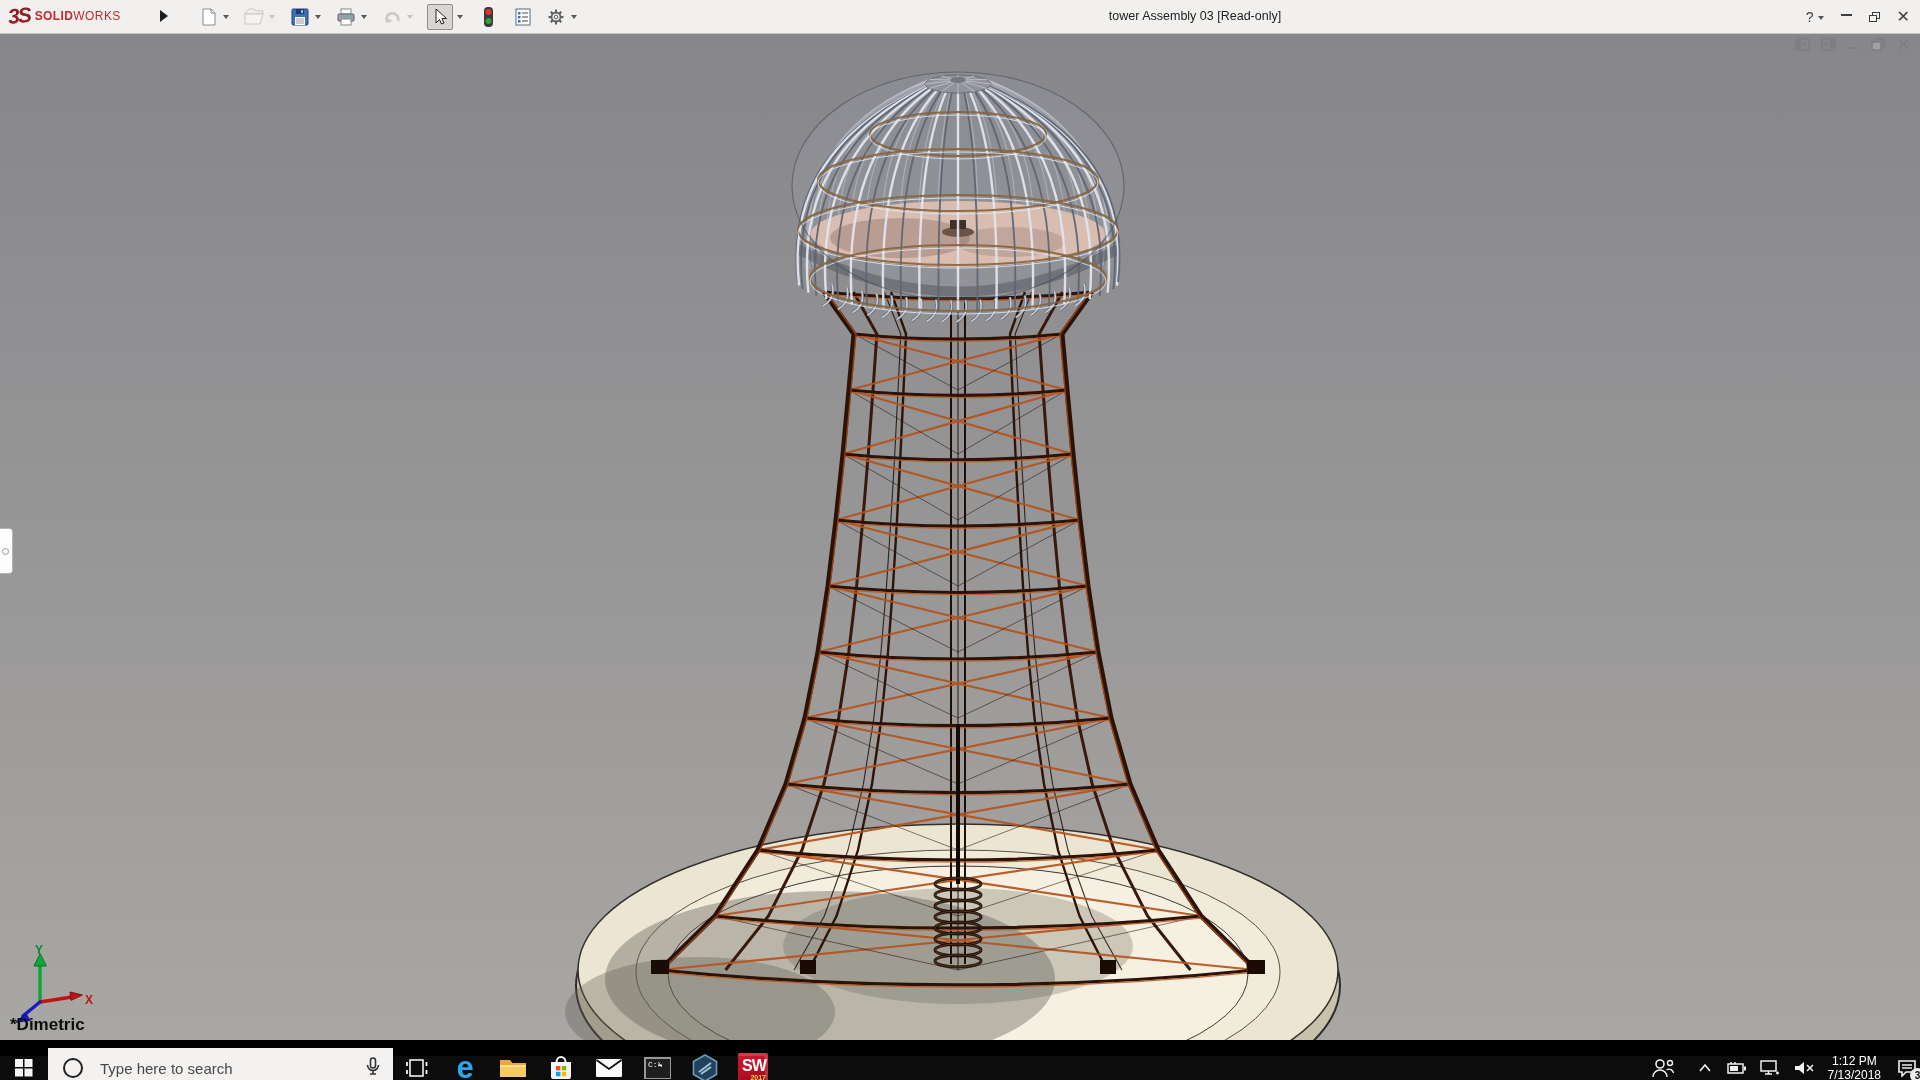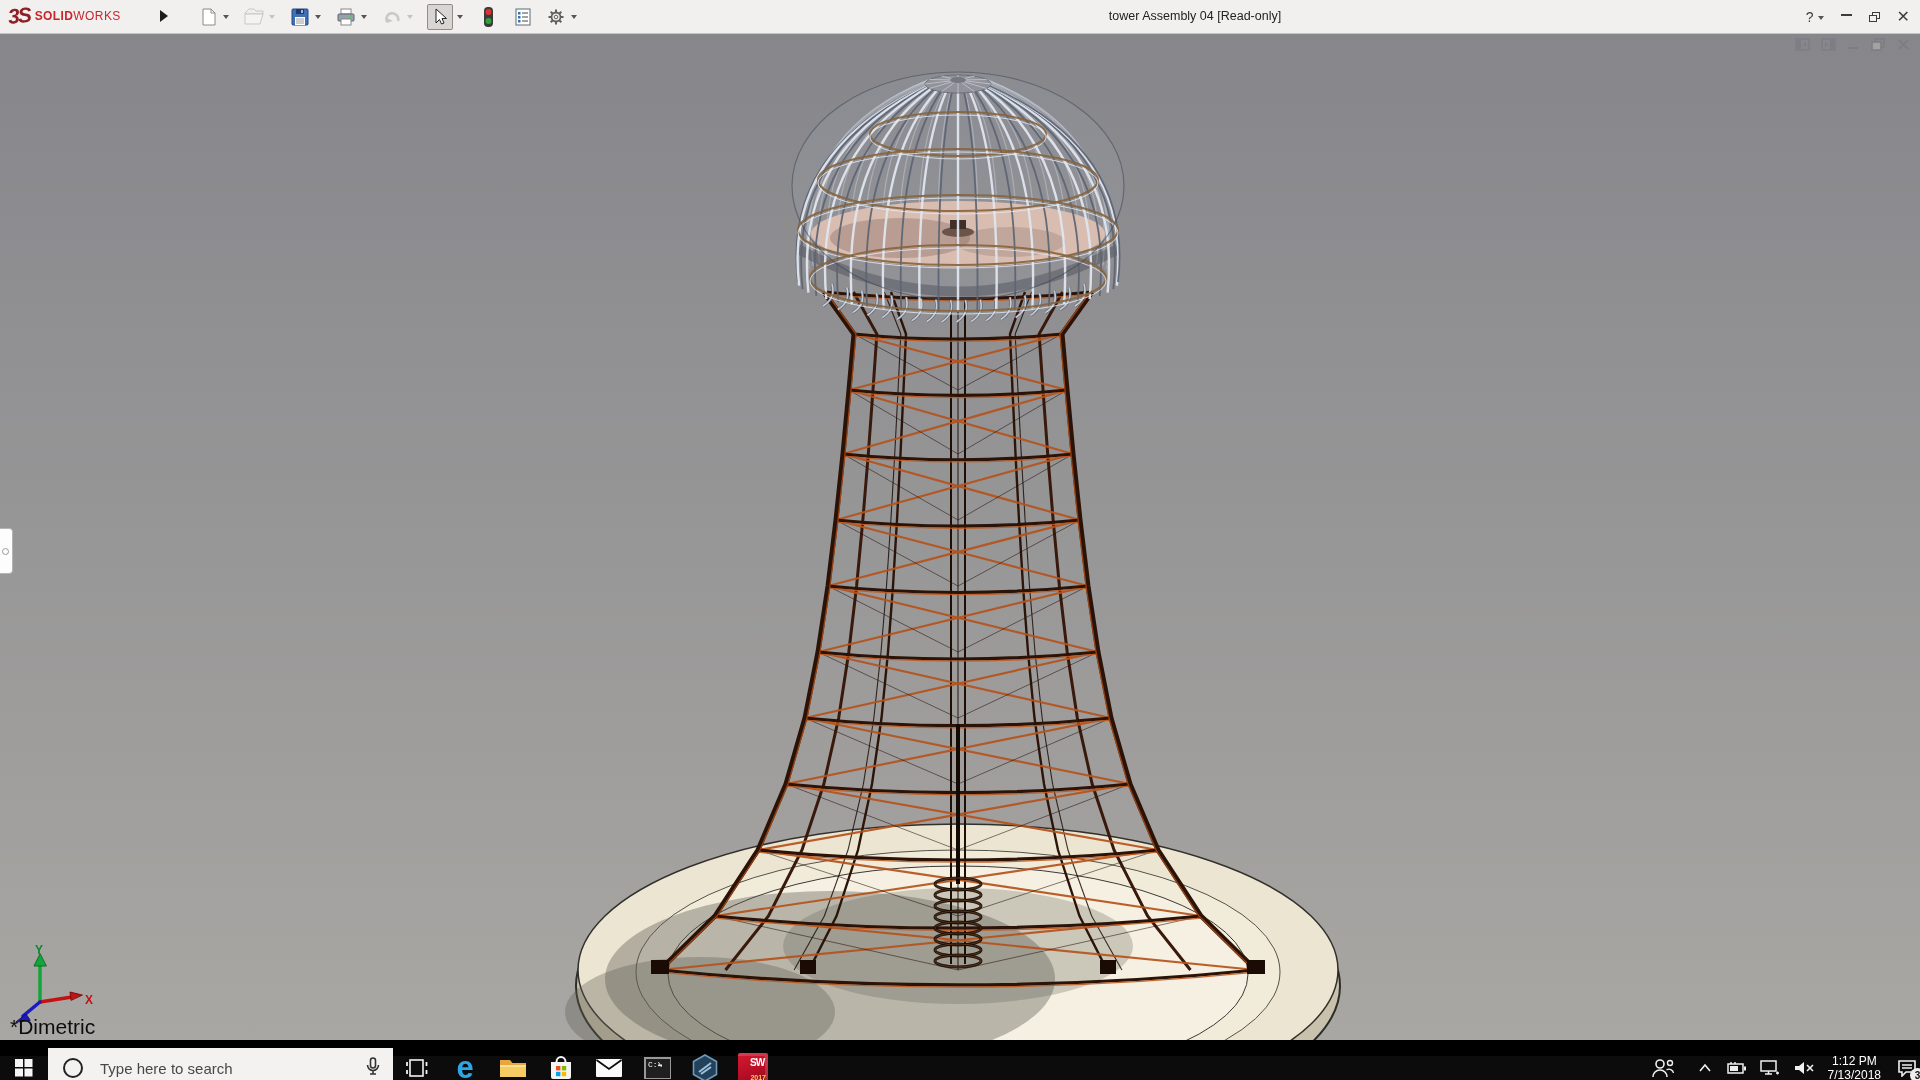--- a/index.html
+++ b/index.html
@@ -40,43 +40,43 @@
               background:linear-gradient(#86868b, #a9a7a3); }
   #model-svg { position:absolute; inset:0; }
   .vp-controls { position:absolute; top:4px; right:10px; display:flex; gap:11px;
                  align-items:center; opacity:.85; }
   .left-tab { position:absolute; left:0; top:494px; width:13px; height:46px;
               background:#fdfdfd; border:1px solid #b3b3b3; border-left:none;
               border-radius:0 4px 4px 0; }
   .left-tab span { position:absolute; left:2px; top:19px; width:7px; height:7px;
                    border:1.5px solid #9a9a9a; border-radius:50%; display:block; }
   .triad { position:absolute; left:6px; top:908px; }
-  .view-label { position:absolute; left:10px; top:981px; font-size:21px;
-                font-weight:normal; color:#0d0d0d; }
+  .view-label { position:absolute; left:10px; top:981px; font-size:17px;
+                font-weight:bold; color:#0d0d0d; }
 
   
   .taskbar { position:absolute; bottom:0; left:0; width:1920px; height:24px;
              background:#0c0c0c; display:flex; align-items:center; z-index:40; }
   .start { width:48px; height:40px; display:flex; align-items:center; justify-content:center; }
   .search-box { width:345px; height:40px; background:#f3f2f1; display:flex;
                 align-items:center; position:relative; }
   .cortana-circle { width:20px; height:20px; border:2.5px solid #222; border-radius:50%;
                     margin-left:15px; }
   .search-text { font-size:15px; color:#484848; margin-left:17px; }
   .mic { position:absolute; right:13px; top:9px; }
   .apps { display:flex; }
   .app { width:48px; height:40px; display:flex; align-items:center; justify-content:center;
          position:relative; }
   .app.run::after { content:''; position:absolute; bottom:0; left:9px; right:9px;
                     height:2px; background:#6b9bd2; }
   .edge-e { font-size:31px; font-weight:bold; color:#2ba6e8; line-height:30px; }
   .sw-cube { width:30px; height:30px; background:linear-gradient(160deg,#d31a30 0%,#b90f26 55%,#8f0b1d 100%);
              border-radius:2px; position:relative; box-shadow:inset -3px 3px 0 rgba(255,255,255,.15); }
-  .sw-cube .sw { position:absolute; left:12px; top:4px; color:#fff; font-weight:bold;
-                 font-size:10px; letter-spacing:-1px; }
+  .sw-cube .sw { position:absolute; left:4px; top:4px; color:#fff; font-weight:bold;
+                 font-size:16px; letter-spacing:-1px; }
   .sw-cube .yr { position:absolute; right:2px; bottom:2px; color:#ffd34d; font-size:7px; font-weight:bold; }
   .tray { margin-left:auto; display:flex; align-items:center; gap:13px; }
   .tray-ico { display:flex; align-items:center; justify-content:center; }
   .clock { text-align:center; color:#fff; font-size:12px; line-height:14px; white-space:nowrap; }
   .ac-wrap { position:relative; width:26px; height:26px; display:flex; align-items:center;
              justify-content:center; }
   .badge { position:absolute; right:-5px; bottom:-2px; width:15px; height:15px; background:#ededed;
            border-radius:50%; color:#111; font-size:10px; font-weight:bold; display:flex;
            align-items:center; justify-content:center; }
   .cmd-box { width:27px; height:22px; background:#222; border:1px solid #989898; position:relative; }
@@ -179,21 +179,21 @@
               <circle cx="10" cy="10" r="4.5" stroke-width="1.8"></circle>
               <circle cx="10" cy="10" r="1.8"></circle>
               <path stroke-width="2" d="M10 2.5v3M10 14.5v3M2.5 10h3M14.5 10h3M4.7 4.7l2.1 2.1M13.2 13.2l2.1 2.1M15.3 4.7l-2.1 2.1M6.8 13.2l-2.1 2.1"></path>
             </g>
           </svg>
       </span>
         <span class="caret"></span>
     </div>
   </div>
 
-  <div class="win-title">tower Assembly 04 [Read-only]</div>
+  <div class="win-title">tower Assembly 03 [Read-only]</div>
 
   <div class="win-controls">
     <span class="wc">
         <span>?</span>
         <span class="caret" style="margin:2px 0 0 4px"></span>
       </span>
     <span class="wc">
         <span class="min-glyph"></span>
       </span>
     <span class="wc">

